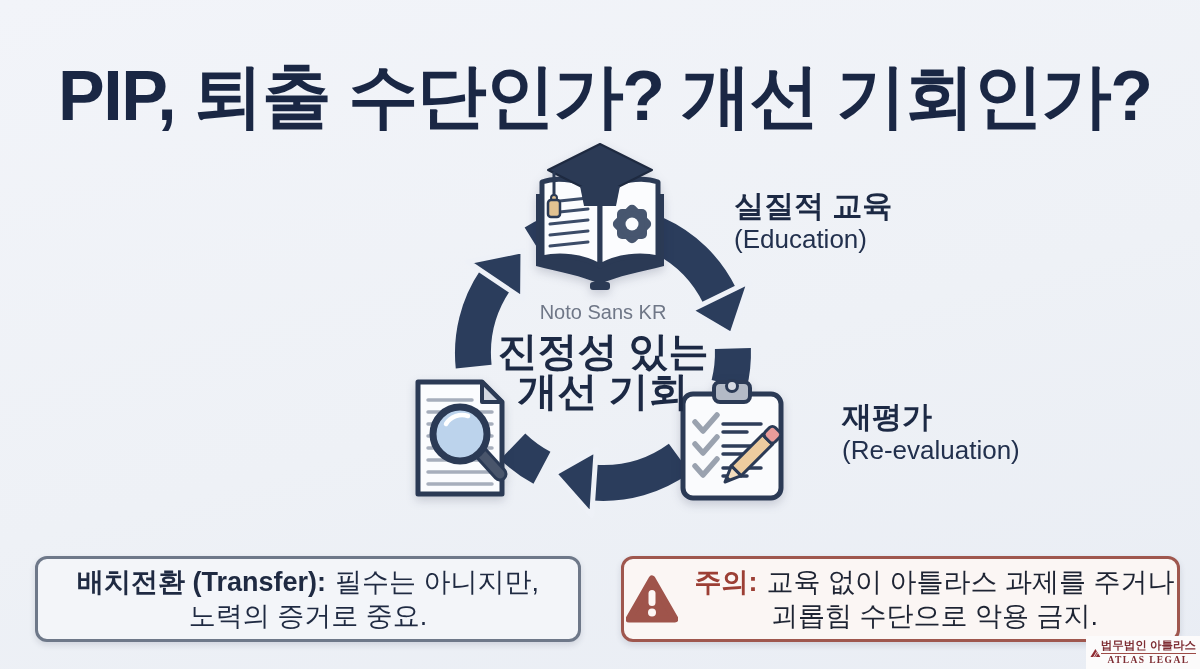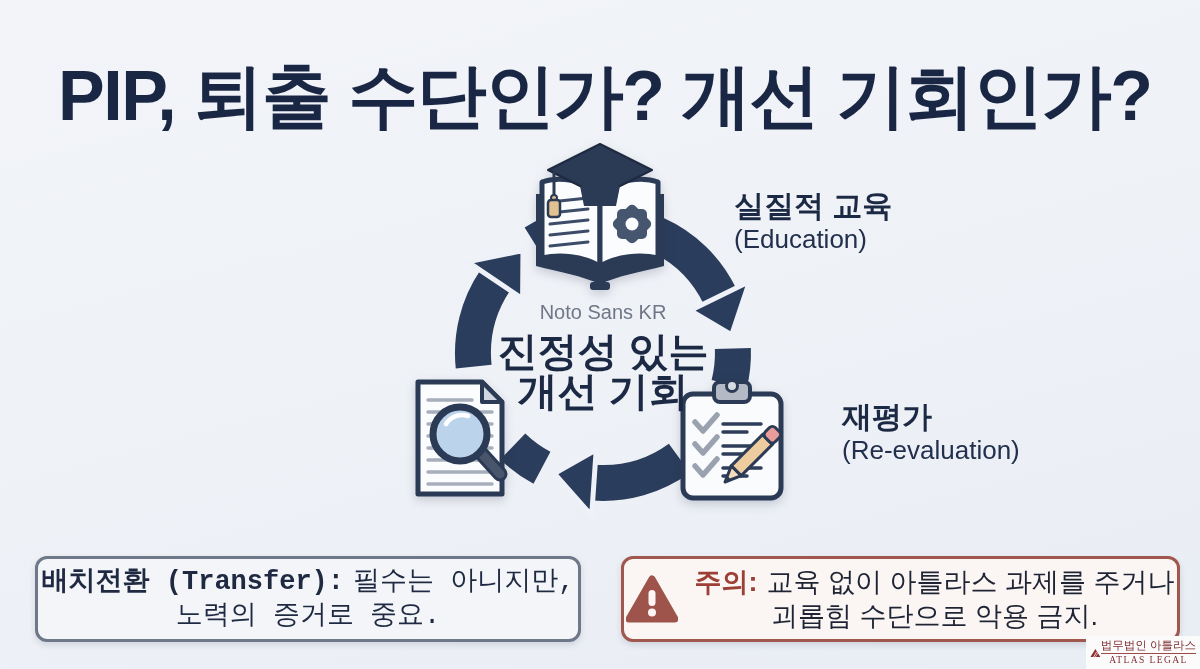--- a/index.html
+++ b/index.html
@@ -28,35 +28,35 @@
   .center-block .font-note { font-size:20px; color:#6f7787; line-height:26px; margin-bottom:6px;text-align:center; }
   .center-block .big { font-size:40px; font-weight:700; color:#1c2944; line-height:40px; }
 
   .note-box {
     top:556px; height:86px; border-radius:12px;
     display:flex; align-items:center; justify-content:center;
     box-shadow:0 3px 6px rgba(40,50,80,.14);
   }
   .transfer-box {
     left:35px; width:546px;
-    background:#f3f5f9; border:3.5px solid #6e7889;font-family:Liberation Mono, monospace;
+    background:#f3f5f9; border:3.5px solid #6e7889;
   }
   .warning-box {
     left:621px; width:559px; gap:16px;
     background:#fbf6f4; border:3.5px solid #9f574e;
   }
   .note-text { text-align:center; font-size:27px; line-height:34px; color:#1f2a42; }
   .note-text .lead { font-weight:800; margin-right:9px; }
   .warning-box .note-text { color:#1e2433; }
   .warning-box .lead { color:#9c3f35; }
 
   .logo-box {
     left:1086px; top:636px; width:114px; height:33px;
     background:#fcfbfb; display:flex; align-items:center;
-    padding:2px 4px;
+    padding:2px 4px;font-weight:bold;
   }
   .logo-text { display:flex; flex-direction:column; align-items:center; flex:1; }
   .logo-ko {
     font-size:11.5px; color:#7e2d33; line-height:13px; white-space:nowrap;
     border-bottom:1.5px solid #9c4a46; padding-bottom:1px; width:100%; text-align:center;
   }
   .logo-en {
     font-family:"Liberation Serif", serif; font-size:9.5px; letter-spacing:1.4px;
     color:#7e2d33; line-height:12px; white-space:nowrap;
   }

